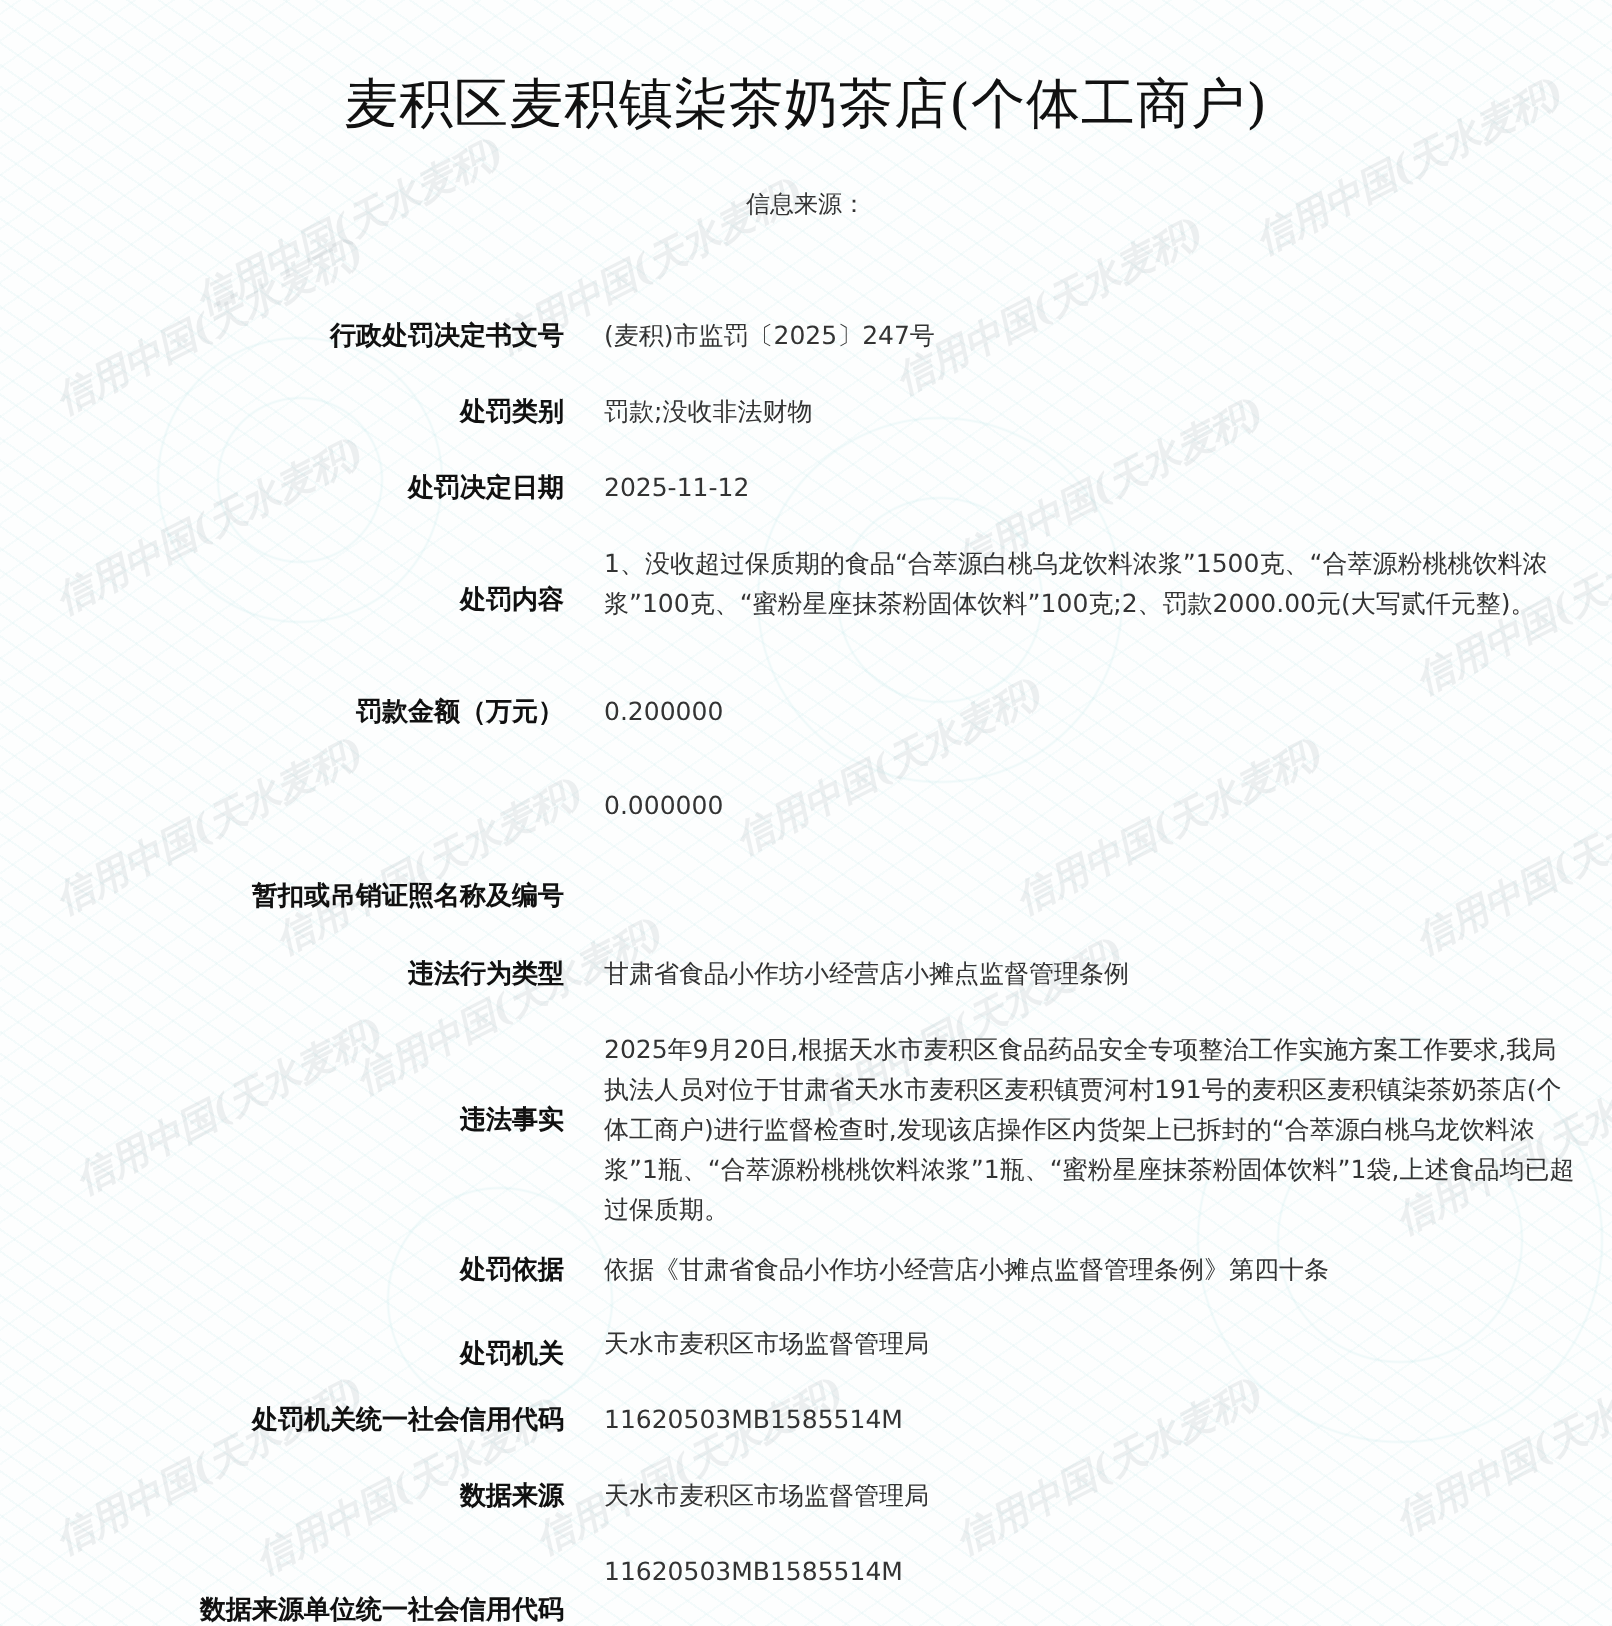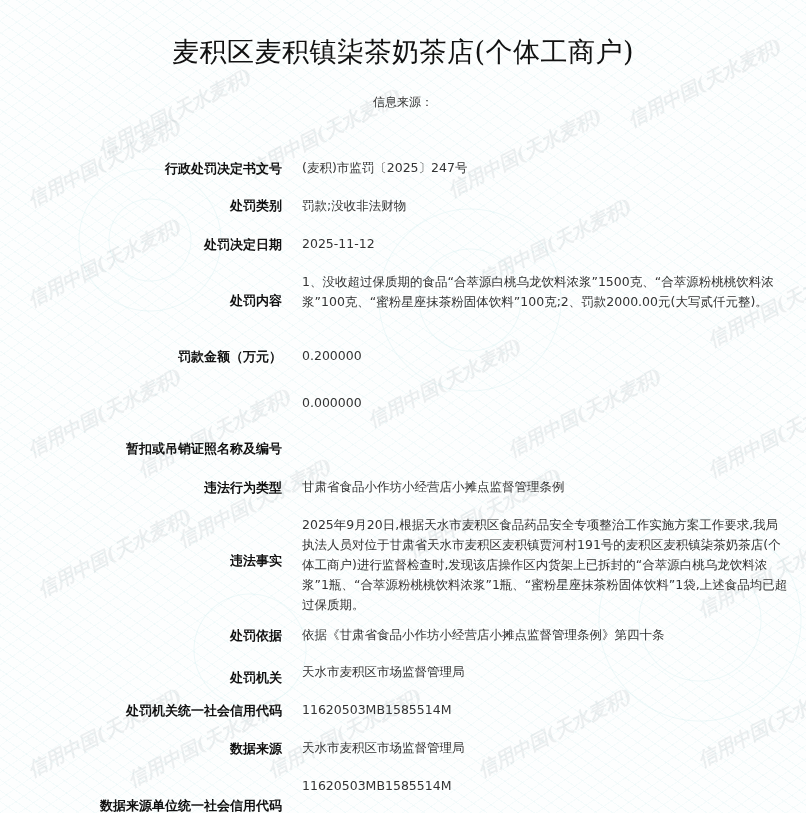--- a/index.html
+++ b/index.html
@@ -79,21 +79,21 @@
 <div class="page">
   <div class="title">麦积区麦积镇柒茶奶茶店(个体工商户)</div>
   <div class="source">信息来源：</div>
 
   <div class="row" style="top:160px;">
     <div class="label" style="top:0;">行政处罚决定书文号</div>
     <div class="value" style="top:-2px;">(麦积)市监罚〔2025〕247号</div>
   </div>
 
   <div class="row" style="top:198px;">
-    <div class="label" style="top:0;font-family:Liberation Mono, monospace;">处罚类别</div>
+    <div class="label" style="top:0;">处罚类别</div>
     <div class="value" style="top:-2px;">罚款;没收非法财物</div>
   </div>
 
   <div class="row" style="top:236px;">
     <div class="label" style="top:0;">处罚决定日期</div>
     <div class="value" style="top:-2px;">2025-11-12</div>
   </div>
 
   <div class="row" style="top:272px;">
     <div class="label" style="top:20px;">处罚内容</div>

